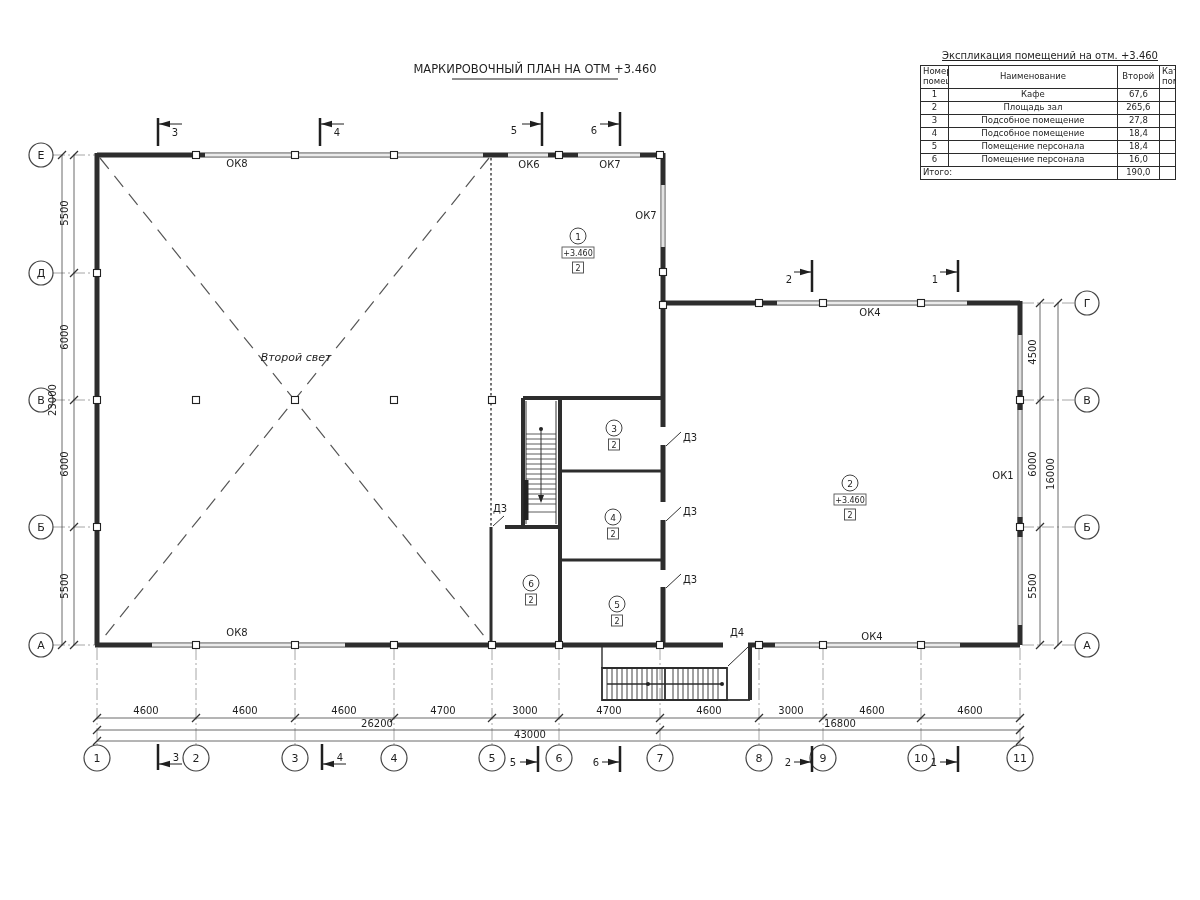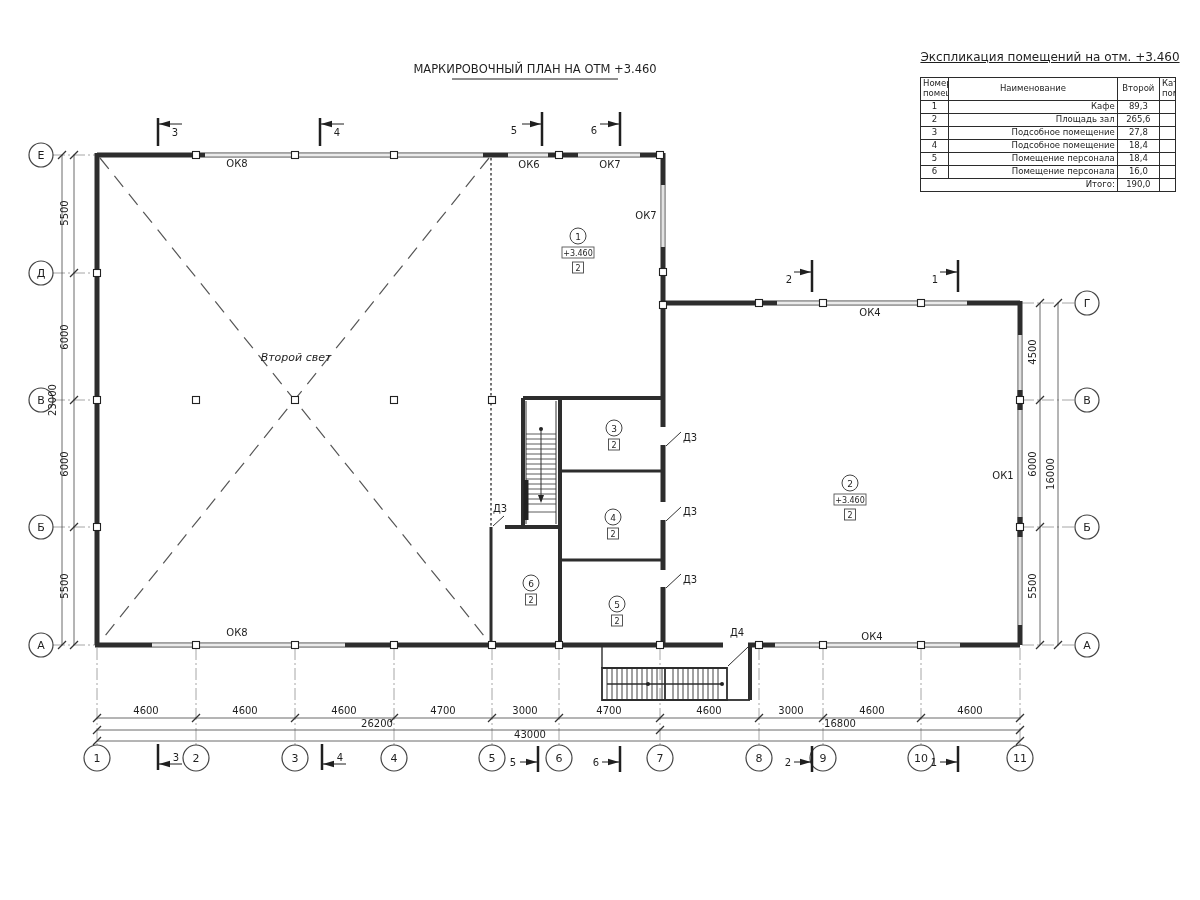--- a/index.html
+++ b/index.html
@@ -1,28 +1,28 @@
 <!DOCTYPE html>
 <html><head>
 <meta charset="utf-8">
 <style>
   html,body{margin:0;padding:0;background:#e8e8e8;}
   #canvas{position:relative;width:1200px;height:900px;background:#ffffff;margin:0 auto;
           font-family:"DejaVu Sans",sans-serif;color:#1f1f1f;overflow:hidden;}
   #plan-svg{position:absolute;left:0;top:0;}
   svg text{fill:#1f1f1f;font-family:"DejaVu Sans",sans-serif;}
   .expl{position:absolute;left:920px;top:50px;width:260px;font-family:"DejaVu Sans",sans-serif;}
-  .expl-title{font-size:12px;text-align:center;text-decoration:underline;margin-bottom:13px;white-space:nowrap;}
+  .expl-title{font-size:10px;text-align:center;text-decoration:underline;margin-bottom:4px;white-space:nowrap;}
   table.expl-table{border-collapse:collapse;table-layout:fixed;width:256px;border:1.5px solid #222;}
   table.expl-table td,table.expl-table th{border:1px solid #2b2b2b;font-weight:normal;
       font-size:8.5px;line-height:1.15;padding:1px 2px;overflow:hidden;}
   th.h{font-size:8px;text-align:center;vertical-align:middle;height:20px;}
   td.c{text-align:center;}
-  td.l{text-align:right;padding-left:4px;}
-  td.r{text-align:right;padding-right:4px;}
+  td.l{text-align:center;padding-left:4px;}
+  td.r{padding-right:4px;}
   tr.body-row{height:13px;}
 </style>
 </head>
 <body>
 
 <div id="canvas">
 
 <svg id="plan-svg" width="1200" height="900" viewBox="0 0 1200 900">
 
   <g stroke="#909090" stroke-width="0.8" stroke-dasharray="12 3 2 3">
@@ -456,21 +456,21 @@
     <tbody>
           <tr>
       <th class="h">Номер помещ.</th>
       <th class="h">Наименование</th>
       <th class="h">Второй</th>
       <th class="h">Кат. пом.</th>
     </tr>
     <tr class="body-row">
       <td class="c">1</td>
       <td class="l">Кафе</td>
-      <td class="c">89,3</td>
+      <td class="c">67,6</td>
       <td class="c"></td>
     </tr>
     <tr class="body-row">
       <td class="c">2</td>
       <td class="l">Площадь зал</td>
       <td class="c">265,6</td>
       <td class="c"></td>
     </tr>
     <tr class="body-row">
       <td class="c">3</td>

